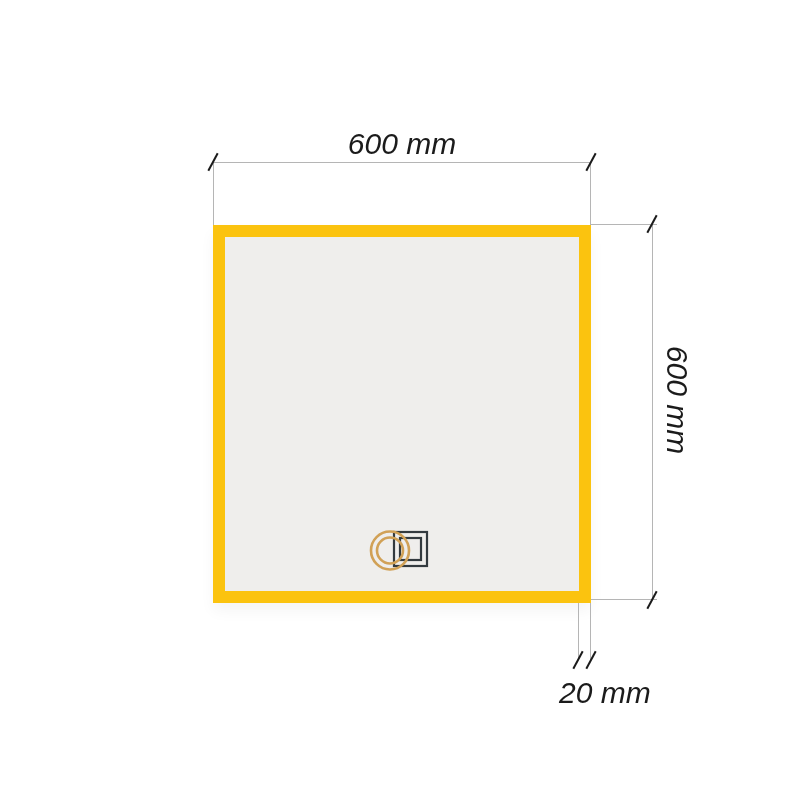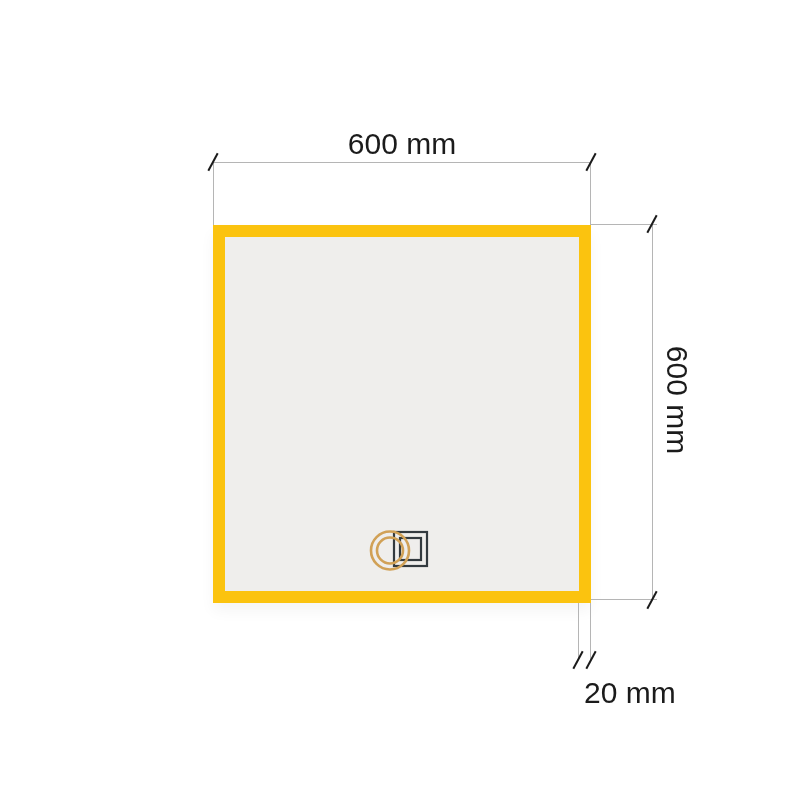--- a/index.html
+++ b/index.html
@@ -7,20 +7,21 @@
     padding: 0;
     background: #ffffff;
   }
   .canvas {
     position: relative;
     width: 800px;
     height: 800px;
     background: #ffffff;
     overflow: hidden;
     font-family: "Liberation Sans", "DejaVu Sans", sans-serif;
+    font-style: italic;
   }
 
   
   .mirror-frame {
     position: absolute;
     left: 213px;
     top: 225px;
     width: 378px;
     height: 378px;
     box-sizing: border-box;
@@ -63,21 +64,21 @@
     left: 402px;
     top: 129px;
     transform: translateX(-50%);
   }
   .dim-label.height {
     left: 677px;
     top: 400px;
     transform: translate(-50%, -50%) rotate(90deg);
   }
   .dim-label.thickness {
-    left: 584px;
+    left: 559px;
     top: 678px;
   }
 </style>
 </head>
 <body>
 
 <div class="canvas">
 
   <div class="mirror-frame"></div>
 

